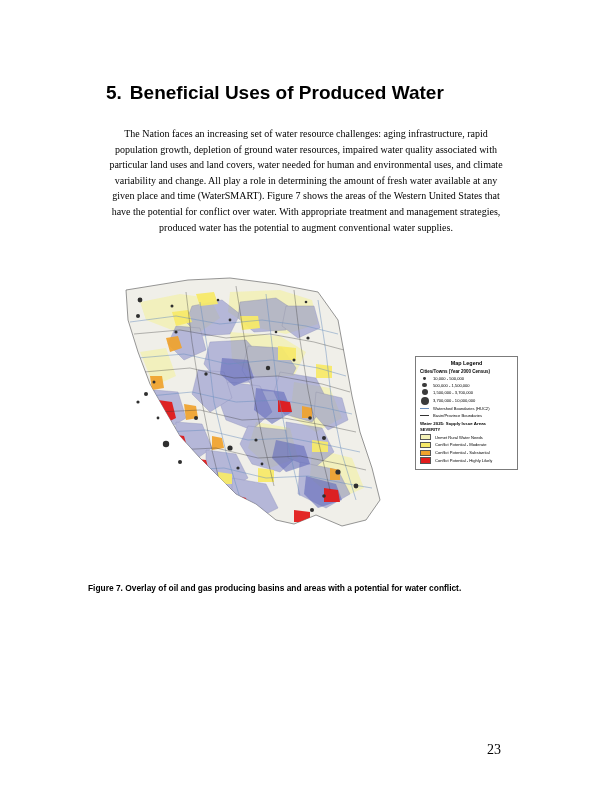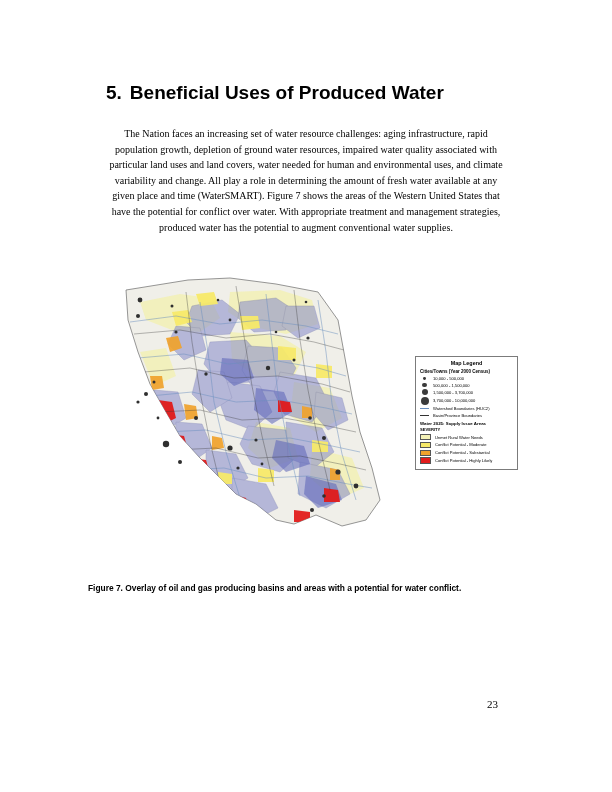--- a/index.html
+++ b/index.html
@@ -147,22 +147,22 @@
     width: 420px;
     font-family: "Liberation Sans", sans-serif;
     font-size: 8.4px;
     font-weight: bold;
     line-height: 11.5px;
   }
   
   .page-number {
     position: absolute;
     left: 487px;
-    top: 698px;
-    font-size: 11px;
+    top: 742px;
+    font-size: 14px;
   }
 </style>
 </head>
 <body>
 
 <div class="page">
 
   <div class="content">
     <h1 class="section-title">
       <span class="num">5.</span><span>Beneficial Uses of Produced Water</span>

